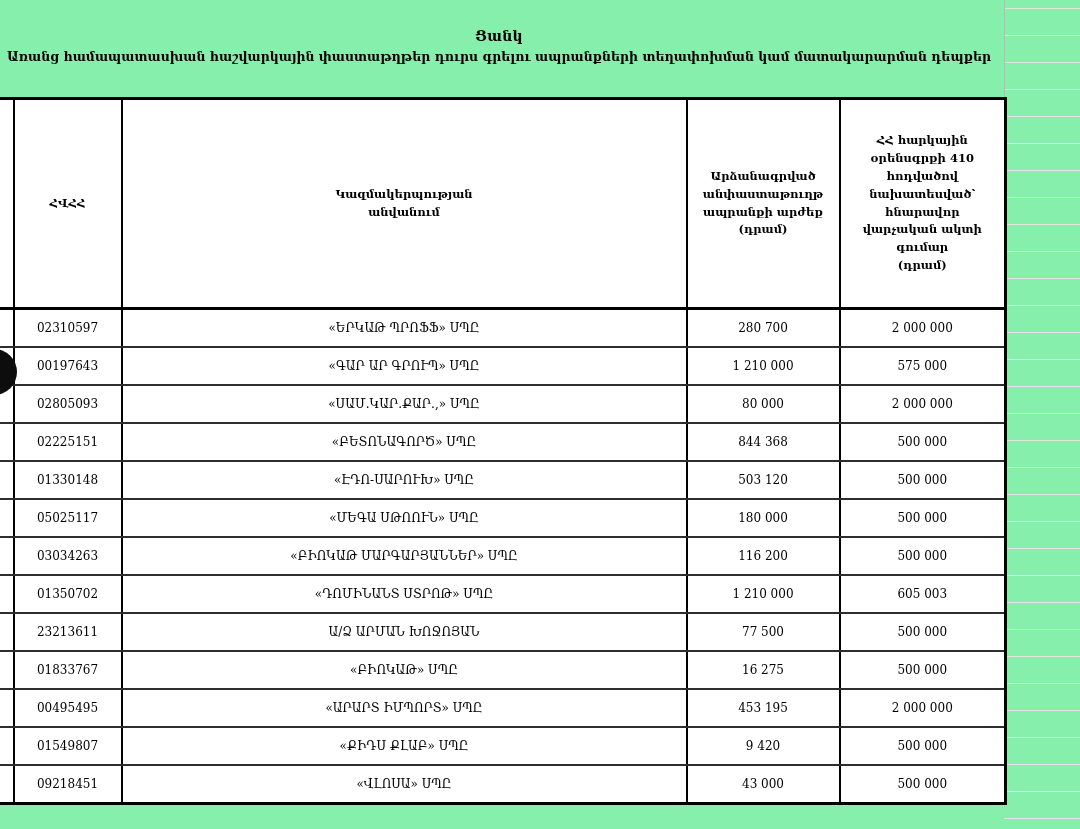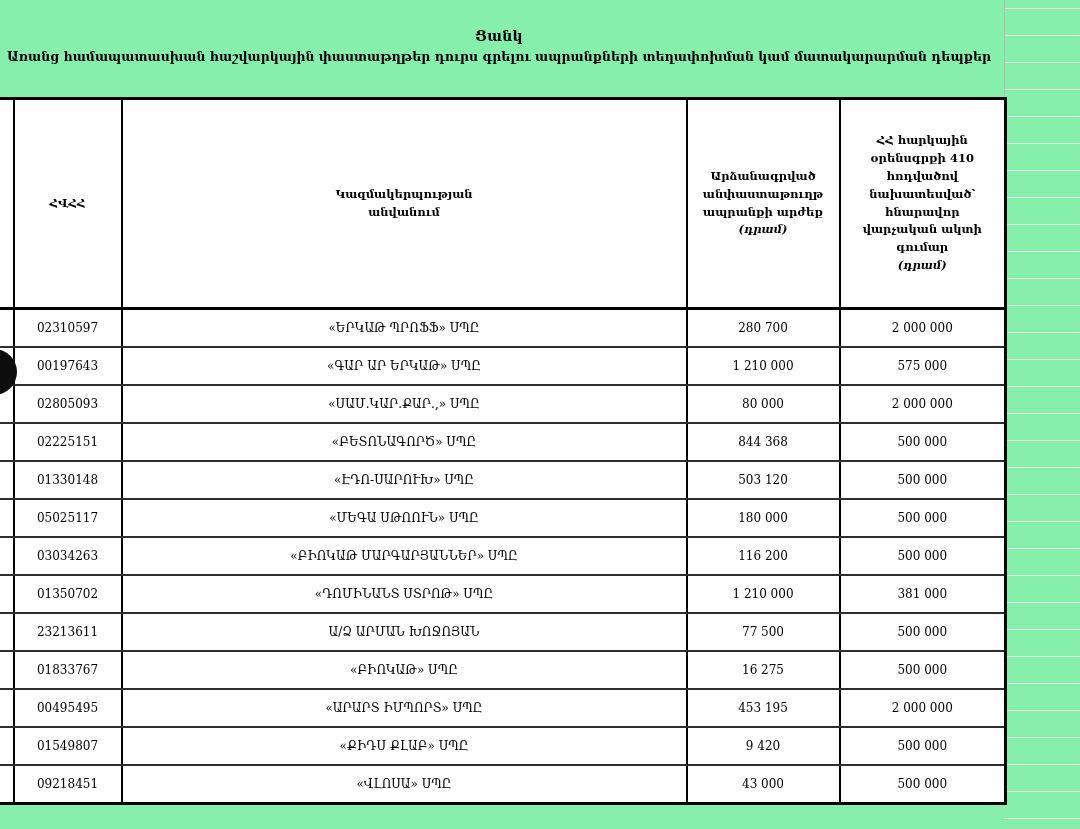--- a/index.html
+++ b/index.html
@@ -46,21 +46,21 @@
   }
   table.report td{
     height:36px;vertical-align:middle;text-align:center;
     font-size:12px;padding:0 4px;
     border-top-color:#2e2e2e;border-bottom-color:#2e2e2e;
   }
   .hdr-wrap{display:inline-block;}
   .hdr-org{max-width:150px;}
   .hdr-value{max-width:150px;}
   .hdr-fine{max-width:175px;}
-  .unit{display:block;font-style:italic;font-weight:bold;}
+  .unit{display:block;font-weight:bold;}
   .col-num{text-align:right;padding-right:3px;}
 
   
   .black-dot{
     position:absolute;left:-29px;top:349px;width:46px;height:46px;
     background:#0d0d0d;border-radius:50%;
   }
 </style>
 </head>
 <body>
@@ -103,21 +103,21 @@
           <tr>
             <td class="col-num">1</td>
             <td>02310597</td>
             <td>«ԵՐԿԱԹ ՊՐՈՖՖ» ՍՊԸ</td>
             <td>280 700</td>
             <td>2 000 000</td>
           </tr>
           <tr>
             <td class="col-num">2</td>
             <td>00197643</td>
-            <td>«ԳԱՐ ԱՐ ԵՐԿԱԹ» ՍՊԸ</td>
+            <td>«ԳԱՐ ԱՐ ԳՐՈՒՊ» ՍՊԸ</td>
             <td>1 210 000</td>
             <td>575 000</td>
           </tr>
           <tr>
             <td class="col-num">3</td>
             <td>02805093</td>
             <td>«ՍԱՄ.ԿԱՐ.ՔԱՐ.,» ՍՊԸ</td>
             <td>80 000</td>
             <td>2 000 000</td>
           </tr>
@@ -147,21 +147,21 @@
             <td>03034263</td>
             <td>«ԲԻՈԿԱԹ ՄԱՐԳԱՐՅԱՆՆԵՐ» ՍՊԸ</td>
             <td>116 200</td>
             <td>500 000</td>
           </tr>
           <tr>
             <td class="col-num">8</td>
             <td>01350702</td>
             <td>«ԴՈՄԻՆԱՆՏ ՍՏՐՈԹ» ՍՊԸ</td>
             <td>1 210 000</td>
-            <td>381 000</td>
+            <td>605 003</td>
           </tr>
           <tr>
             <td class="col-num">9</td>
             <td>23213611</td>
             <td>Ա/Ձ ԱՐՄԱՆ ԽՈՋՈՅԱՆ</td>
             <td>77 500</td>
             <td>500 000</td>
           </tr>
           <tr>
             <td class="col-num">10</td>

